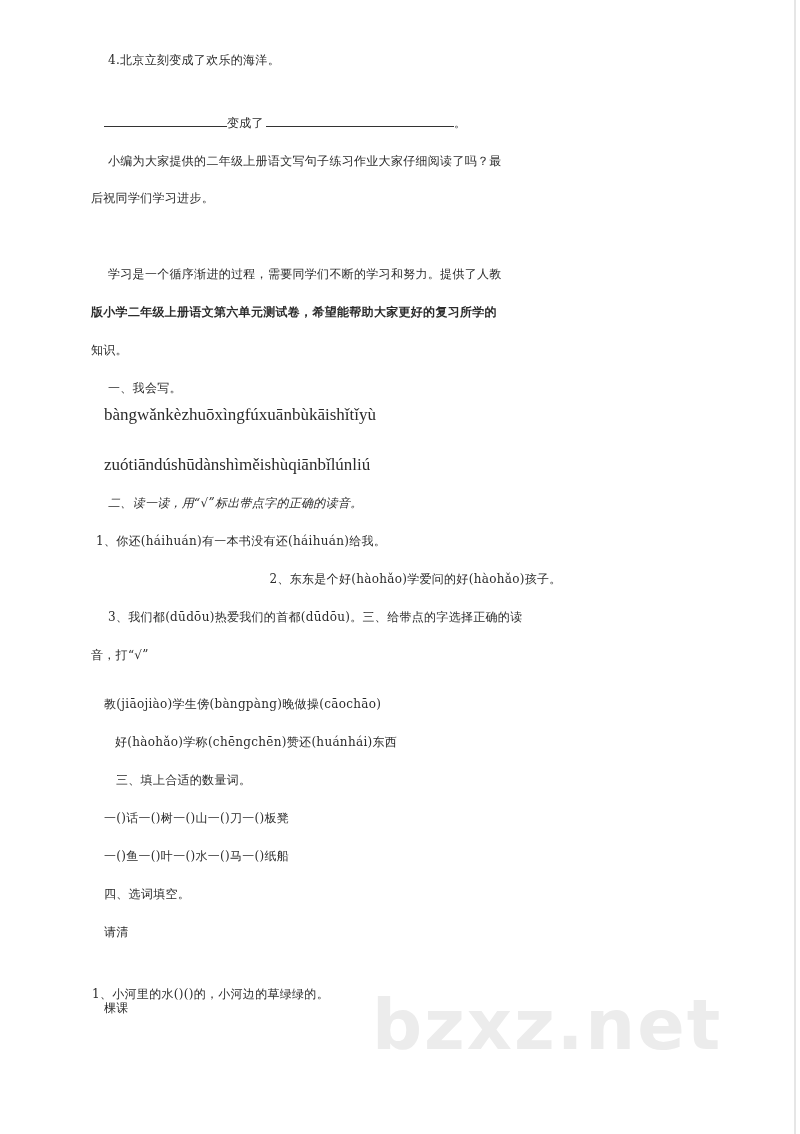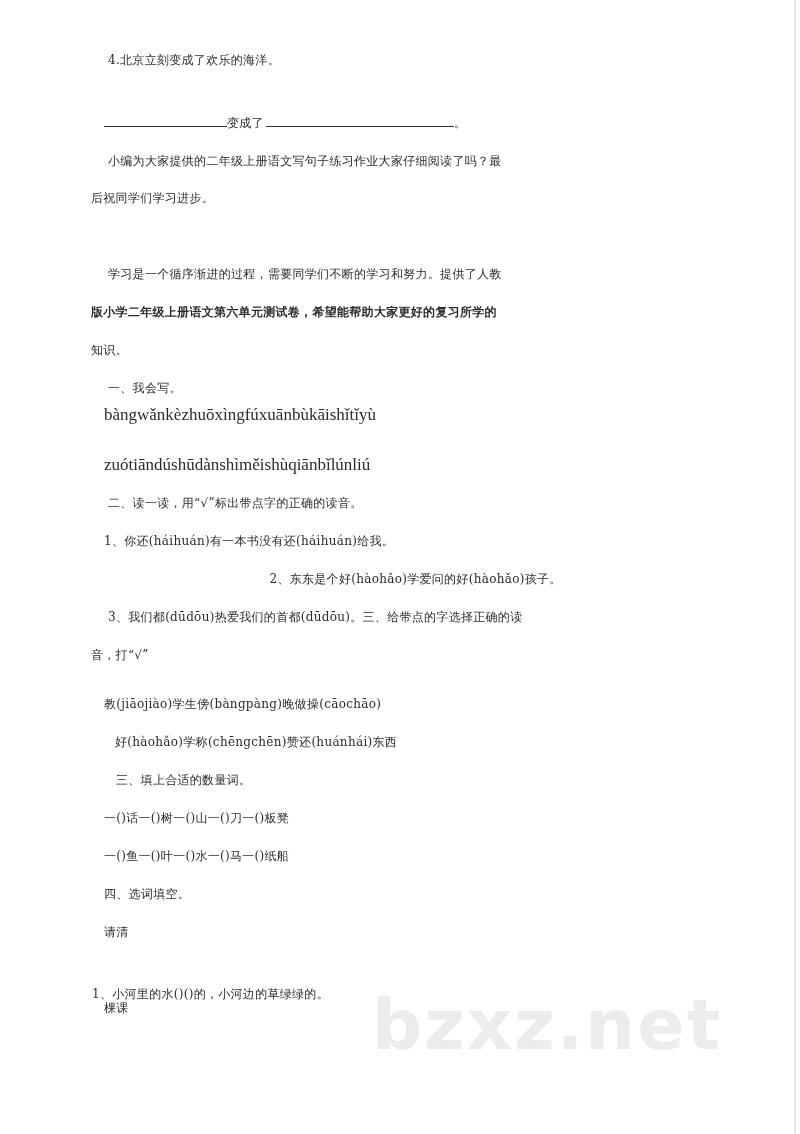--- a/index.html
+++ b/index.html
@@ -31,22 +31,22 @@
   </div>
   <div class="line" style="top:150px;left:108px;">小编为大家提供的二年级上册语文写句子练习作业大家仔细阅读了吗？最</div>
   <div class="line" style="top:187px;">后祝同学们学习进步。</div>
 
   <div class="line" style="top:263px;left:108px;">学习是一个循序渐进的过程，需要同学们不断的学习和努力。提供了人教</div>
   <div class="line" style="top:301px;font-weight:bold;">版小学二年级上册语文第六单元测试卷，希望能帮助大家更好的复习所学的</div>
   <div class="line" style="top:339px;">知识。</div>
   <div class="line" style="top:377px;left:108px;">一、我会写。</div>
   <div class="line pinyin" style="top:404px;left:104px;">bàngwǎnkèzhuōxìngfúxuānbùkāishǐtǐyù</div>
   <div class="line pinyin" style="top:454px;left:104px;">zuótiāndúshūdànshìměishùqiānbǐlúnliú</div>
-  <div class="line" style="top:492px;left:108px;">二、读一读，用“√”标出带点字的正确的读音。</div>
-  <div class="line" style="top:530px;left:104px;">1、你还(háihuán)有一本书没有还(háihuán)给我。</div>
+  <div class="line" style="top:492px;left:108px;font-style:italic;">二、读一读，用“√”标出带点字的正确的读音。</div>
+  <div class="line" style="top:530px;left:96px;">1、你还(háihuán)有一本书没有还(háihuán)给我。</div>
   <div class="line" style="top:568px;left:108px;text-align:center;">2、东东是个好(hàohǎo)学爱问的好(hàohǎo)孩子。</div>
   <div class="line" style="top:606px;left:108px;">3、我们都(dūdōu)热爱我们的首都(dūdōu)。三、给带点的字选择正确的读</div>
   <div class="line" style="top:644px;">音，打“√”</div>
   <div class="line" style="top:693px;left:104px;">教(jiāojiào)学生傍(bàngpàng)晚做操(cāochāo)</div>
   <div class="line" style="top:731px;left:115px;">好(hàohǎo)学称(chēngchēn)赞还(huánhái)东西</div>
   <div class="line" style="top:769px;left:116px;">三、填上合适的数量词。</div>
   <div class="line" style="top:807px;left:104px;">一()话一()树一()山一()刀一()板凳</div>
   <div class="line" style="top:845px;left:104px;">一()鱼一()叶一()水一()马一()纸船</div>
   <div class="line" style="top:883px;left:104px;">四、选词填空。</div>
   <div class="line" style="top:921px;left:104px;">请清</div>

